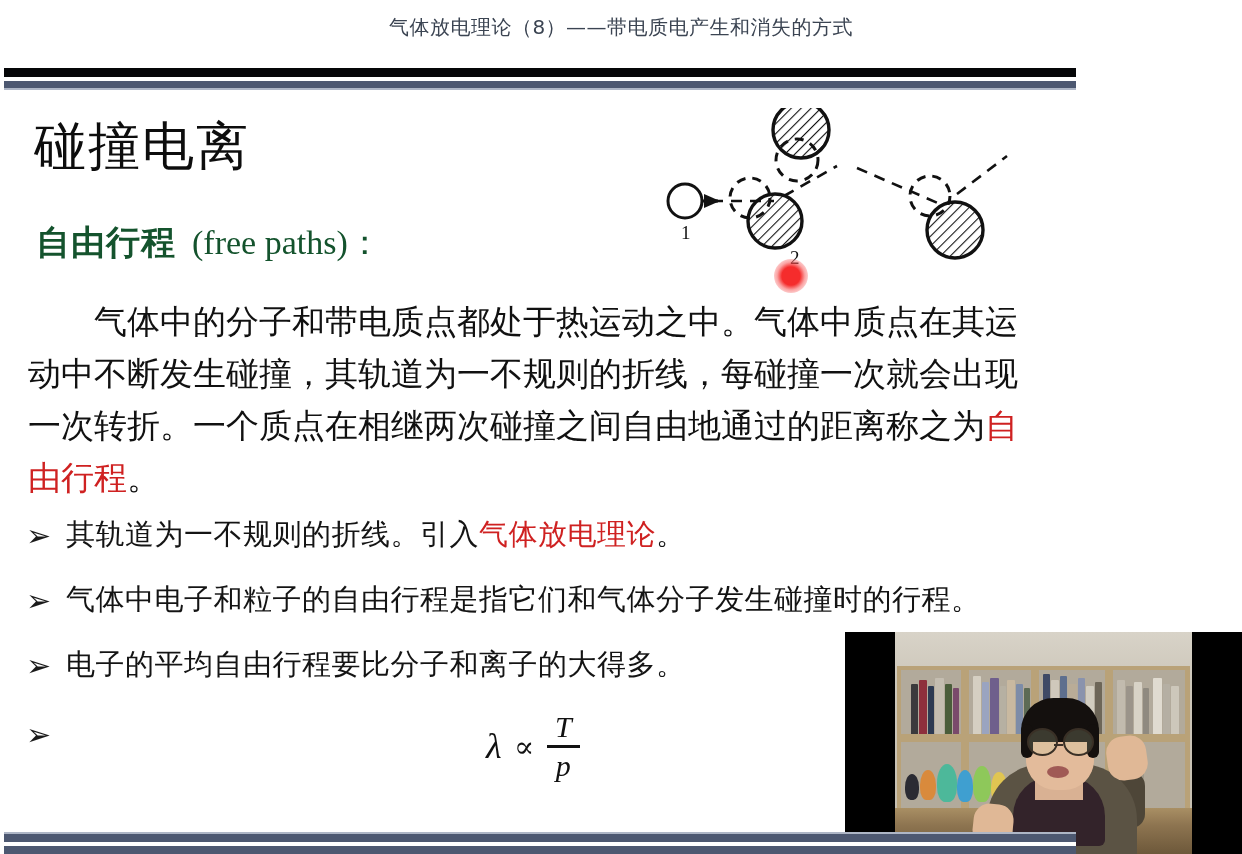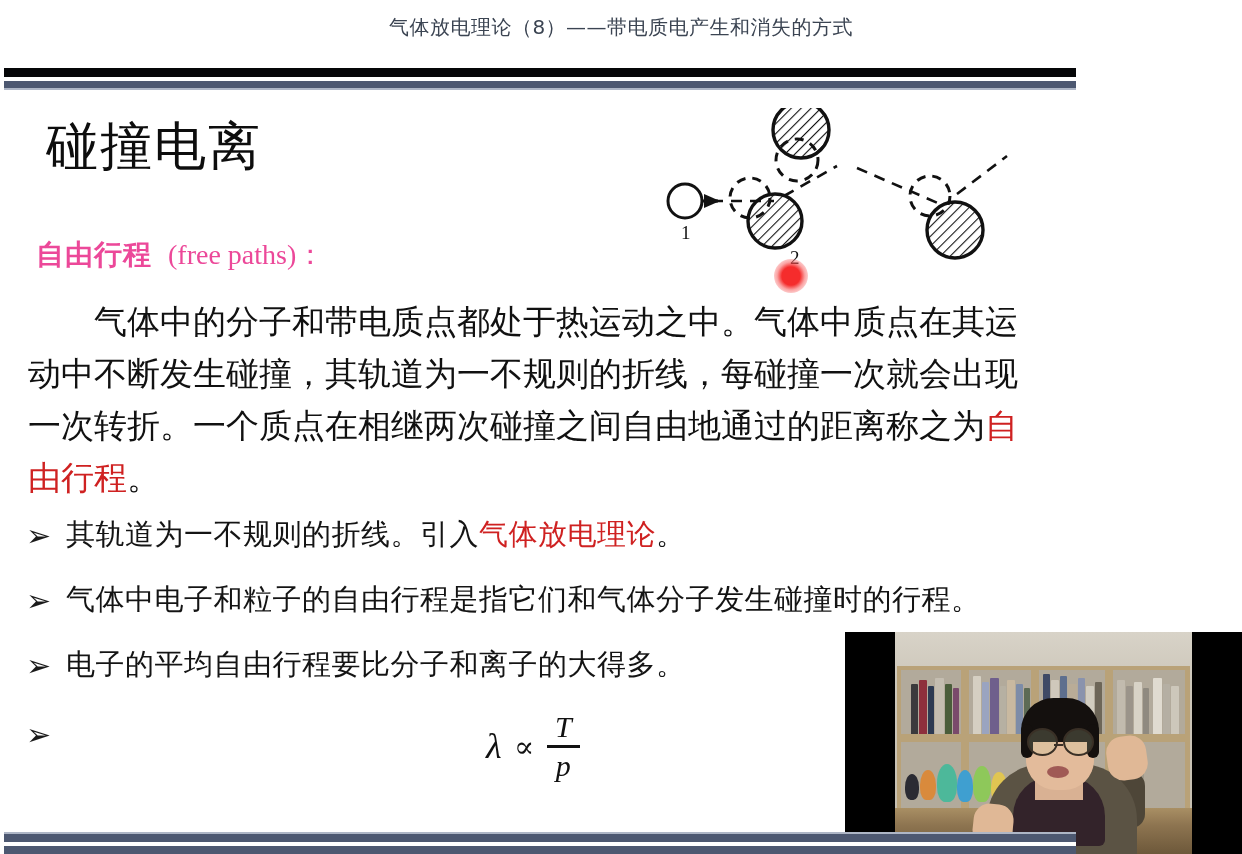--- a/index.html
+++ b/index.html
@@ -66,30 +66,29 @@
   .heading-main {
     position: absolute;
     top: 112px;
     left: 34px;
     font-family: "DejaVu Serif", "Liberation Serif", serif;
     font-size: 52px;
     font-weight: 400;
     color: #0d0d0d;
     letter-spacing: 2px;
     white-space: nowrap;
-    margin-left: 12px;
   }
 
   
   .subheading {
     position: absolute;
-    top: 236px;
+    top: 220px;
     left: 36px;
-    font-size: 28px;
-    color: #ec4899;
+    font-size: 34px;
+    color: #14532d;
     white-space: nowrap;
   }
   .subheading .cjk {
     font-family: "DejaVu Sans", "Liberation Sans", sans-serif;
     font-weight: bold;
     letter-spacing: 1px;
   }
   .subheading .latin {
     font-family: "Liberation Serif", "DejaVu Serif", serif;
     margin-left: 16px;

